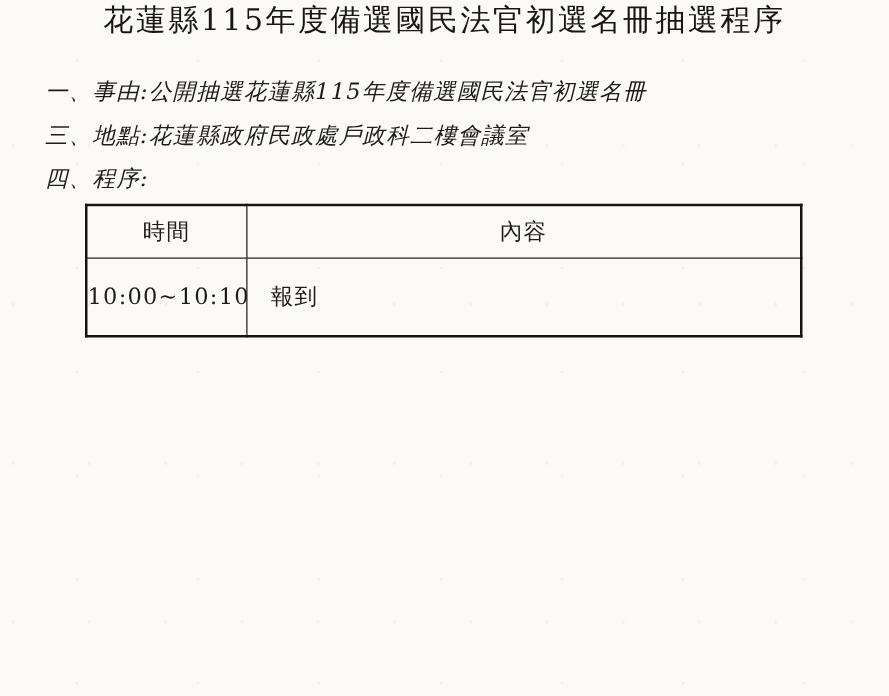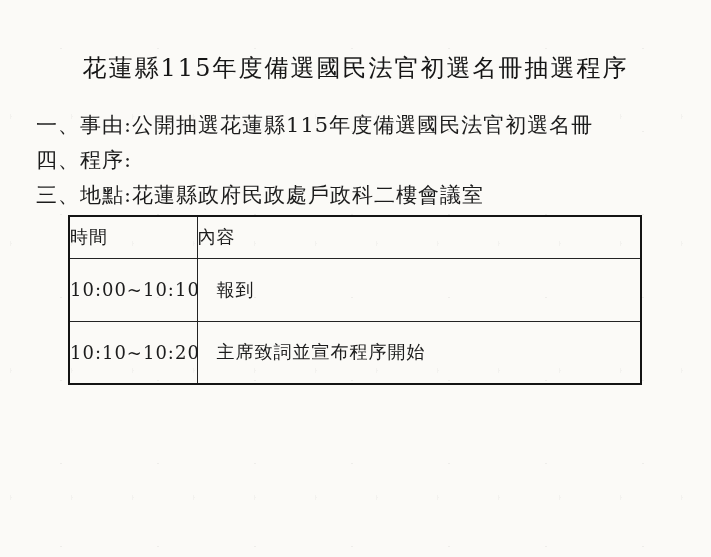--- a/index.html
+++ b/index.html
@@ -22,38 +22,38 @@
     width: 711px;
     height: 557px;
     background-image:
       radial-gradient(rgba(0,0,0,0.05) 1px, transparent 1px),
       radial-gradient(rgba(0,0,0,0.03) 1px, transparent 1px);
     background-size: 97px 83px, 61px 127px;
     background-position: 13px 7px, 41px 53px;
   }
 
   .doc-title {
-    padding-top: 52px;
     text-align: center;
     font-size: 24px;
     font-weight: normal;
     letter-spacing: 2px;
     color: #161616;
   }
 
   .doc-items {
     margin: 24px 0 0 36px;
   }
 
   .doc-item {
     height: 35px;
     line-height: 35px;
-    font-size: 21px;
+    font-size: 18px;
     letter-spacing: 1px;
     white-space: nowrap;
+    font-style: italic;
   }
 
   .schedule-table {
     margin: 2px 0 0 68px;
     width: 574px;
     border-collapse: collapse;
     border: 2.5px solid #141414;
     table-layout: fixed;
   }
 
@@ -63,21 +63,21 @@
     font-weight: normal;
     font-size: 18px;
     letter-spacing: 1px;
     background: transparent;
   }
 
   .col-time { width: 128px; }
 
   .schedule-table thead th {
     height: 42px;
-    text-align: left;
+    text-align: center;
     vertical-align: middle;
   }
 
   .schedule-table tbody td {
     height: 63px;
     vertical-align: middle;
   }
 
   .cell-time {
     text-align: left;
@@ -92,36 +92,32 @@
 </style>
 </head>
 <body>
 
 <div class="paper">
 
   <h1 class="doc-title">花蓮縣115年度備選國民法官初選名冊抽選程序</h1>
 
   <div class="doc-items">
     <div class="doc-item">一、事由:公開抽選花蓮縣115年度備選國民法官初選名冊</div>
+    <div class="doc-item">三、地點:花蓮縣政府民政處戶政科二樓會議室</div>
     <div class="doc-item">四、程序:</div>
-    <div class="doc-item">三、地點:花蓮縣政府民政處戶政科二樓會議室</div>
   </div>
 
   <table class="schedule-table">
     <thead>
       <tr>
         <th class="col-time">時間</th>
         <th>內容</th>
       </tr>
     </thead>
     <tbody>
       <tr>
         <td class="cell-time">10:00~10:10</td>
         <td class="cell-content">報到</td>
       </tr>
-      <tr>
-        <td class="cell-time">10:10~10:20</td>
-        <td class="cell-content">主席致詞並宣布程序開始</td>
-      </tr>
     </tbody>
   </table>
 
 </div>
 
 </body></html>

